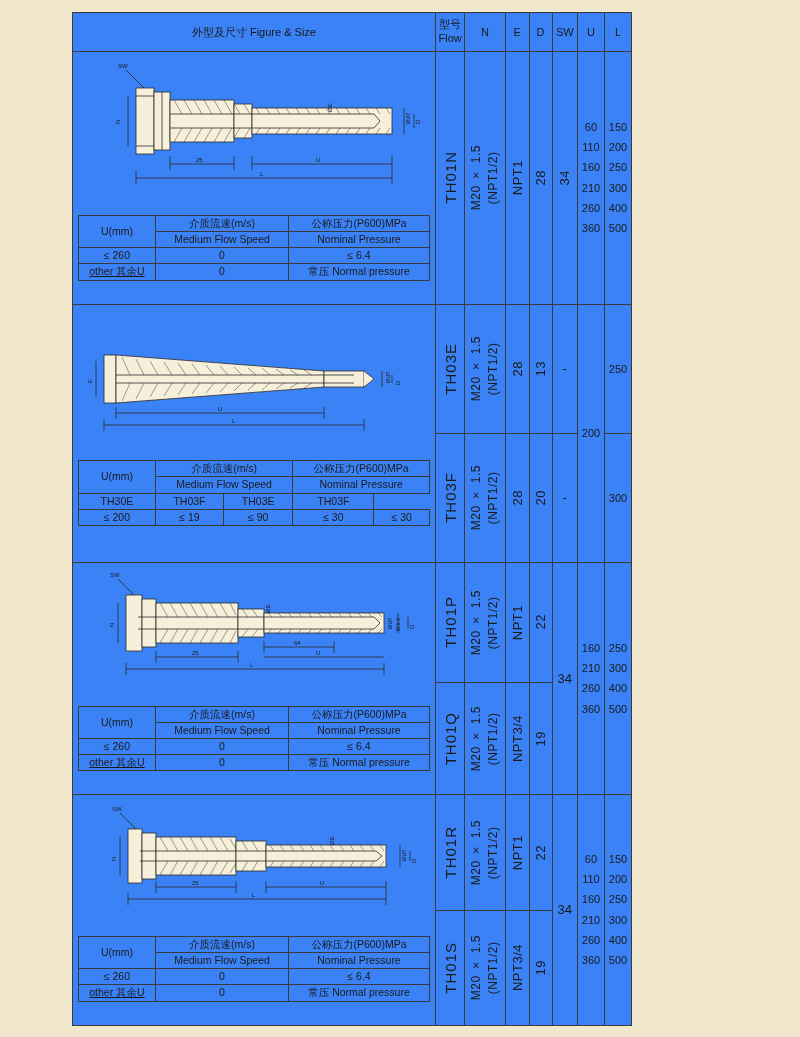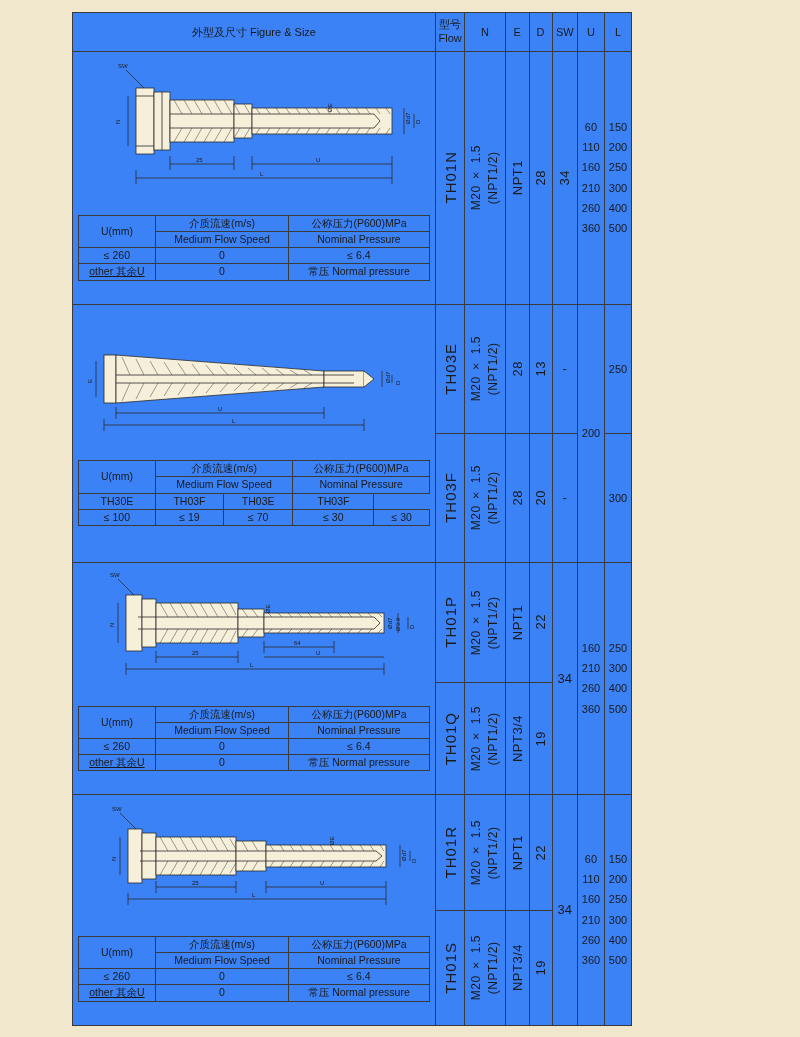--- a/index.html
+++ b/index.html
@@ -346,23 +346,23 @@
                 <td colspan="2">Medium Flow Speed</td>
                 <td colspan="2">Nominal Pressure</td>
               </tr>
               <tr>
                 <td>TH30E</td>
                 <td>TH03F</td>
                 <td>TH03E</td>
                 <td>TH03F</td>
               </tr>
               <tr>
-                <td>≤ 100</td>
+                <td>≤ 200</td>
                 <td>≤ 19</td>
-                <td>≤ 70</td>
+                <td>≤ 90</td>
                 <td>≤ 30</td>
                 <td>≤ 30</td>
               </tr>
             </tbody>
                 </table>
           </div>
         </div>
       </td>
 
       <td style="height:128px">

